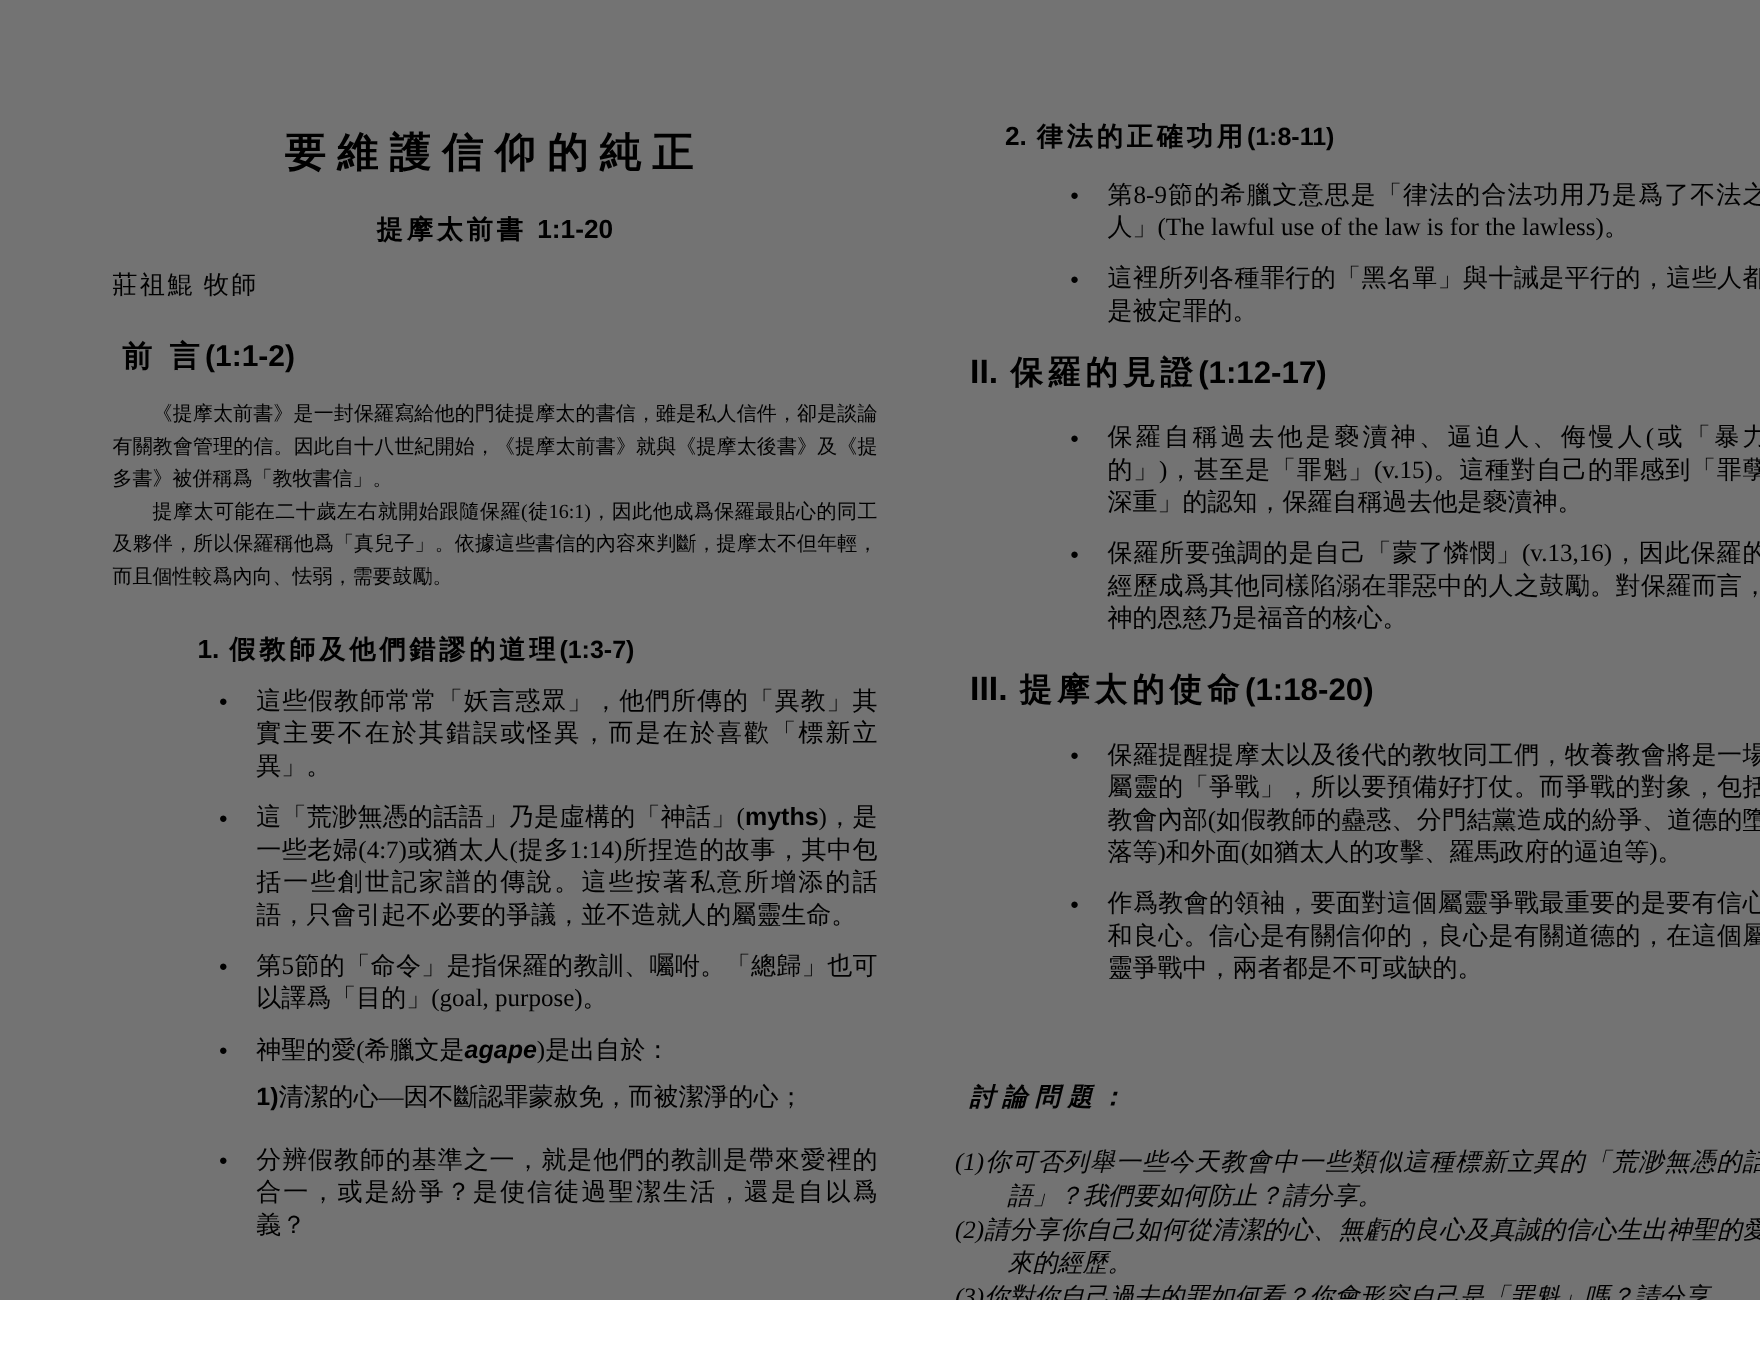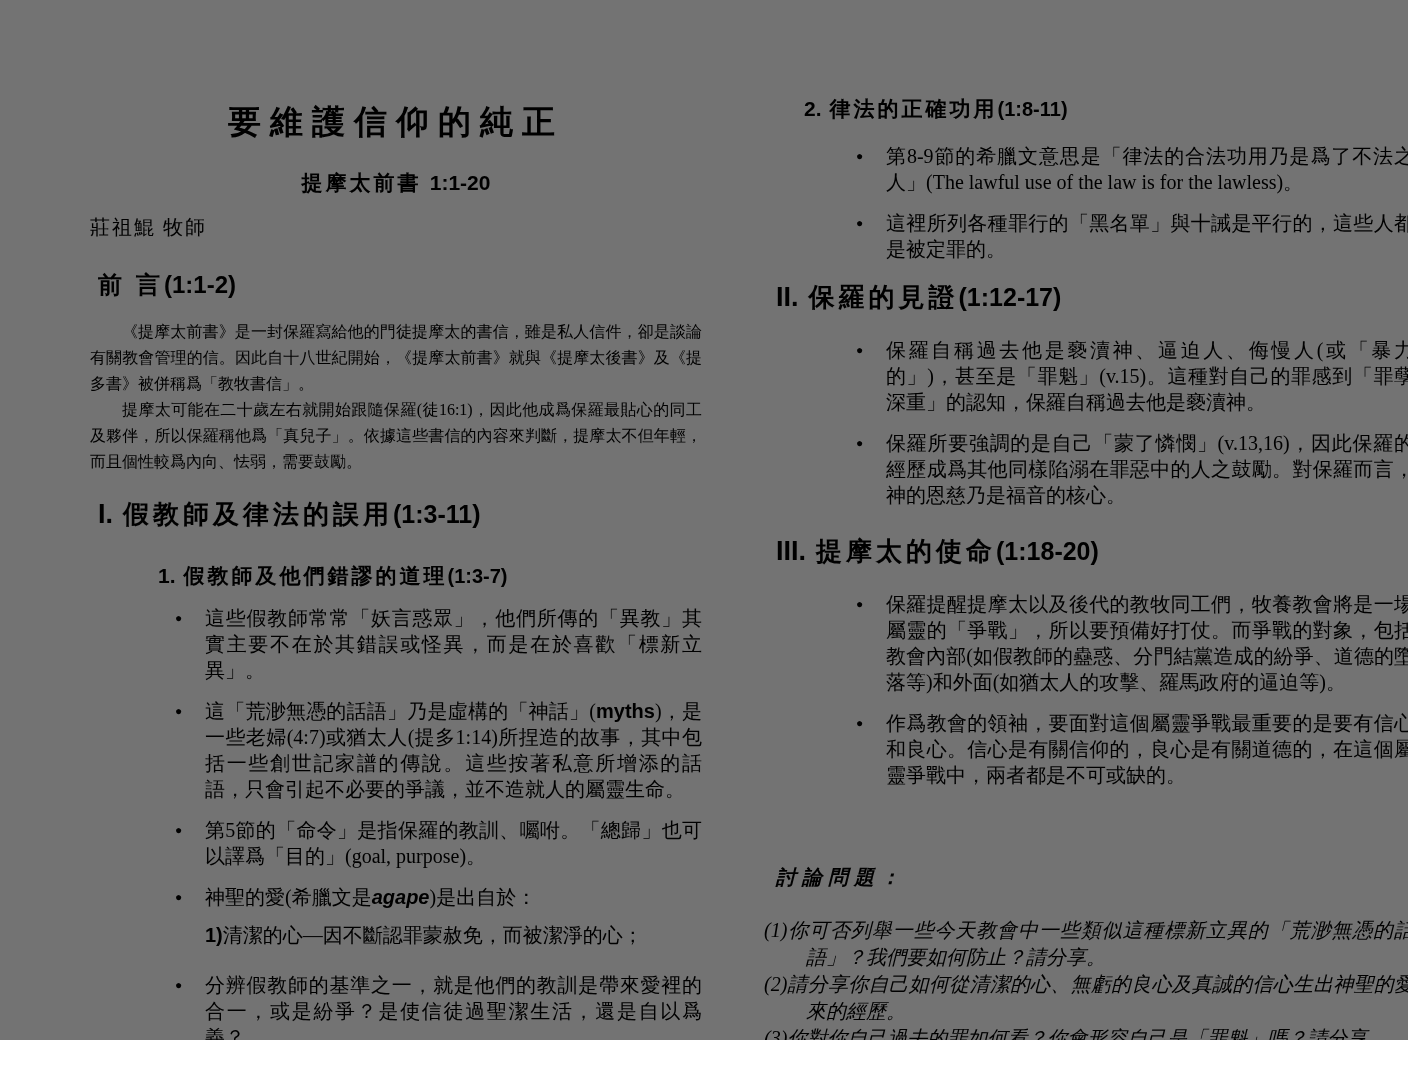--- a/index.html
+++ b/index.html
@@ -98,23 +98,20 @@
 
     <div class="doc-author">莊祖鯤 牧師</div>
 
     <div class="intro-heading">
       <span>前 言</span><span class="h-ref">(1:1-2)</span>
     </div>
 
     <p class="para">《提摩太前書》是一封保羅寫給他的門徒提摩太的書信，雖是私人信件，卻是談論有關教會管理的信。因此自十八世紀開始，《提摩太前書》就與《提摩太後書》及《提多書》被併稱爲「教牧書信」。</p>
     <p class="para">提摩太可能在二十歲左右就開始跟隨保羅(徒16:1)，因此他成爲保羅最貼心的同工及夥伴，所以保羅稱他爲「真兒子」。依據這些書信的內容來判斷，提摩太不但年輕，而且個性較爲內向、怯弱，需要鼓勵。</p>
 
-    <div class="sec-heading">
-      <span class="h-num">I.</span><span>假教師及律法的誤用</span><span class="h-ref">(1:3-11)</span>
-    </div>
 
     <div class="sub-heading">
       <span class="h-num">1.</span><span>假教師及他們錯謬的道理</span><span class="h-ref">(1:3-7)</span>
     </div>
 
     <div class="bullet">
       <span class="dot">●</span>
       <span class="btxt">這些假教師常常「妖言惑眾」，他們所傳的「異教」其實主要不在於其錯誤或怪異，而是在於喜歡「標新立異」。</span>
     </div>
 

